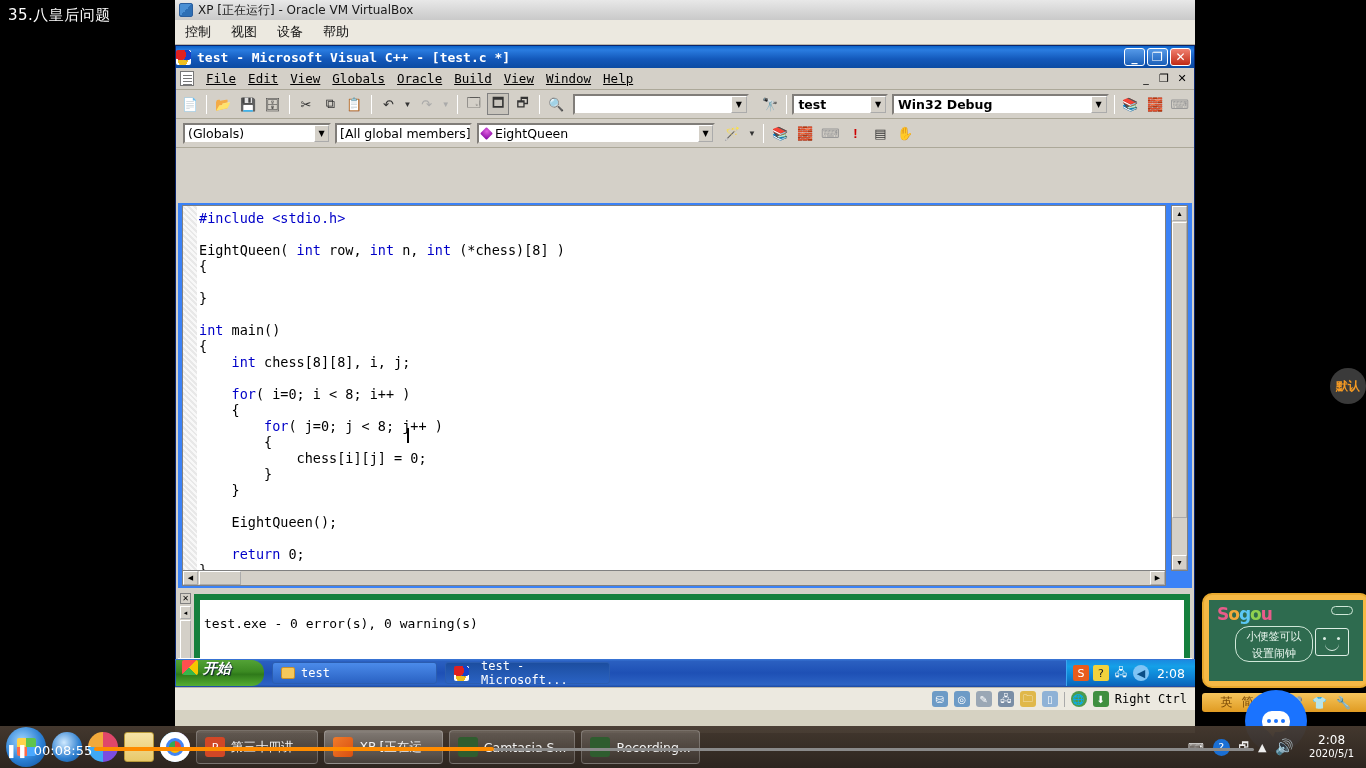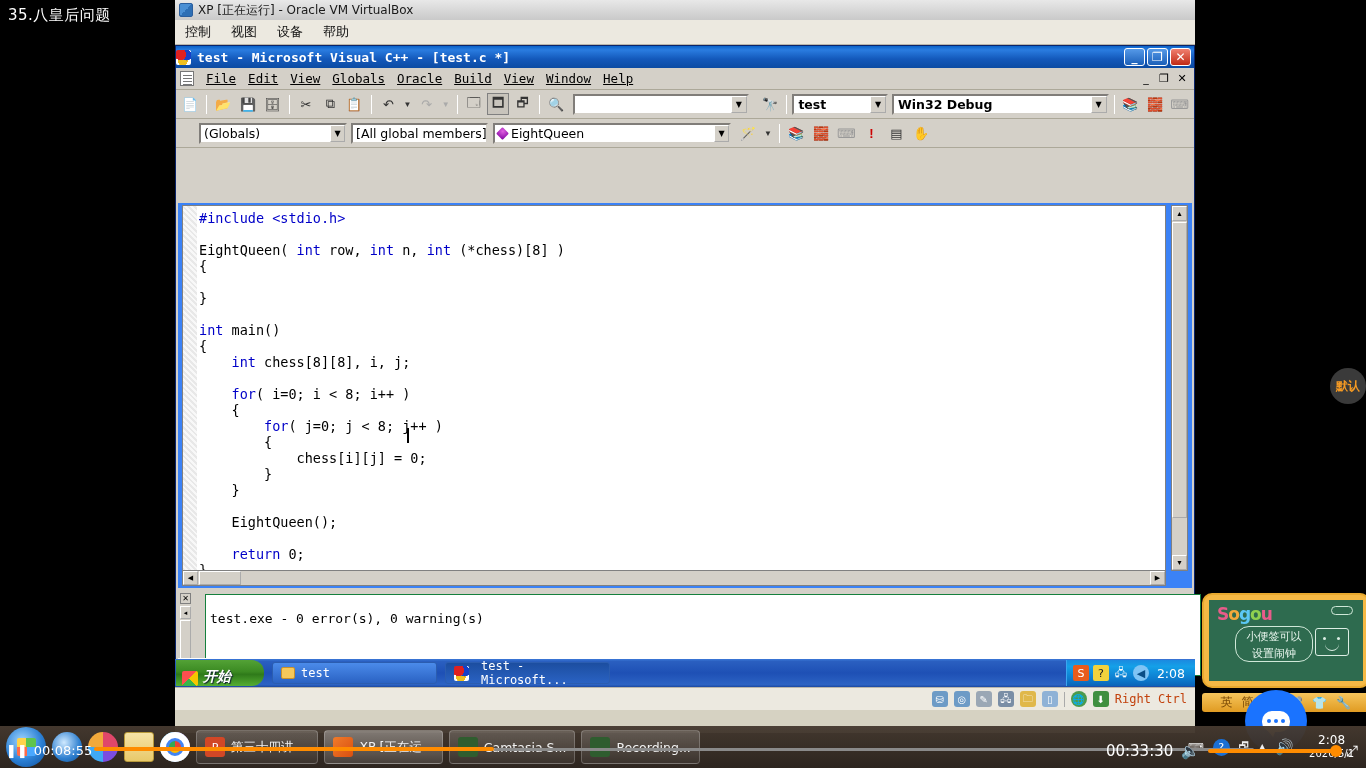--- a/index.html
+++ b/index.html
@@ -119,21 +119,21 @@
   .hthumb { position:absolute; left:16px; top:0; width:42px; height:14px; background:#d4d0c8; border:1px outset #fff;}
 
   
   .out-wrap { position:absolute; left:2px; top:546px; width:1014px; height:108px; background:#d4d0c8; }
   .out-close { position:absolute; left:2px; top:1px; width:11px; height:11px; border:1px solid #808080;
                background:#d4d0c8; font-size:8px; display:flex;align-items:center;justify-content:center;
                font-family:"DejaVu Sans",sans-serif;}
   .out-arrows { position:absolute; left:2px; top:14px; width:11px; height:13px; border:1px outset #fff; background:#d4d0c8;
                 font-size:7px; display:flex;align-items:center;justify-content:center;}
   .out-leftbar { position:absolute; left:2px; top:28px; width:11px; height:62px; background:#d4d0c8; border:1px outset #fff;}
-  .out-text { position:absolute; left:27px; top:2px; width:996px; height:82px; background:#fff; border:1px solid #15803d;
+  .out-text { position:absolute; left:16px; top:2px; width:996px; height:82px; background:#fff; border:6px solid #15803d;
               font-family:"DejaVu Sans Mono", monospace; font-size:13px; padding:16px 0 0 4px; color:#000; }
   .out-tabs { position:absolute; left:16px; top:84px; height:20px; display:flex; align-items:center; gap:0; }
   .tabnav { width:13px; height:15px; background:#d4d0c8; border:1px outset #fff; display:flex;align-items:center;justify-content:center;font-size:7px;}
   .otab { font-family:"DejaVu Sans Mono", monospace; font-size:12.5px; padding:0 8px; color:#000; }
   .otab.active { font-weight:bold; }
   .tabslash { color:#808080; }
 
   
   .statusbar { position:absolute; left:2px; bottom:2px; width:1014px; height:21px; background:#d4d0c8;
                border-top:1px solid #fff; display:flex; align-items:center; }
@@ -141,21 +141,21 @@
   .st-cell { height:19px; border:1px inset #d4d0c8; display:flex;align-items:center;justify-content:center;
              font-family:"DejaVu Sans",sans-serif; font-size:12.5px; font-weight:bold; color:#000;}
 
   
   .xptaskbar { position:absolute; left:0; bottom:23px; width:1020px; height:28px;
                background: linear-gradient(to bottom,#3b78d8 0%,#2a5fc0 9%,#1e50b5 50%,#2c63c4 92%,#1b47a0 100%);
                display:flex; align-items:center; }
   .startbtn { width:88px; height:26px; margin-left:1px;
               background: linear-gradient(to bottom,#53a236 0%,#3b8a22 45%,#2f7a1a 55%,#55ae33 100%);
               border-top-right-radius:12px; border-bottom-right-radius:12px;
-              display:flex; align-items:flex-end; gap:5px; padding-left:6px; color:#fff;
+              display:flex; align-items:flex-start; gap:5px; padding-left:6px; color:#fff;
               font-family:"DejaVu Sans",sans-serif; font-size:14px; font-style:italic; font-weight:bold;
               text-shadow:1px 1px 1px #123; }
   .flag { width:16px;height:15px;flex:none;
      background: linear-gradient(135deg,#ff4f4f 0 48%, transparent 48%),
                  linear-gradient(45deg,#39b54a 0 48%, transparent 48%);
      background-color:#f7c600; border-radius:2px;}
   .tkbtn { height:22px; margin-left:8px; border:1px solid #2b5db0; border-radius:3px;
            background: linear-gradient(to bottom,#4b8bea,#2a62c3);
            display:flex;align-items:center;gap:6px;padding:0 8px;color:#fff;
            font-family:"DejaVu Sans Mono",monospace; font-size:12px; }
@@ -168,21 +168,21 @@
               font-size:11px; font-family:"DejaVu Sans",sans-serif; color:#fff; border-radius:2px;}
   .tray-time { color:#fff; font-family:"DejaVu Sans",sans-serif; font-size:12.5px; padding:0 4px; }
 
   
   .vbstatus { position:absolute; left:0; bottom:0; width:1020px; height:23px; background:#ece9e0;
               display:flex; align-items:center; justify-content:flex-end; gap:6px; padding-right:8px;
               border-top:1px solid #b9b6ab; }
   .vbs-ico { width:16px;height:16px;border-radius:3px;display:flex;align-items:center;justify-content:center;
              font-size:10px;color:#fff;font-family:"DejaVu Sans",sans-serif;}
   .vbs-sep { width:1px;height:15px;background:#aaa; }
-  .vbs-text { font-family:"DejaVu Sans Mono",monospace; font-size:12px; color:#c2410c; }
+  .vbs-text { font-family:"DejaVu Sans Mono",monospace; font-size:12px; color:#000000; }
 
   
   .sogou { position:absolute; left:1027px; top:548px; width:168px; height:95px;
            background:#f5b945; border:2px solid #e8a92e; border-radius:10px; padding:5px; }
   .sogou-board { width:100%; height:100%; background:#2e6b4f; border-radius:0; position:relative; overflow:hidden; }
   .sogou-logo { position:absolute; left:8px; top:4px; font-family:"DejaVu Sans",sans-serif;
                 font-size:17px; font-weight:bold; letter-spacing:-1px; }
   .sogou-bubble { position:absolute; left:26px; top:26px; width:78px; height:36px;
                   border:1.5px solid #cfe8d8; border-radius:14px; color:#e8f6ee;
                   font-family:"DejaVu Sans",sans-serif; font-size:11px; text-align:center; line-height:17px; padding-top:1px;}
@@ -331,21 +331,21 @@
             <span>Win32 Debug</span>
             <span class="arrow">▼</span>
           </span>
           <span class="tb-sep"></span>
           <span class="tb-ico">📚</span>
           <span class="tb-ico">🧱</span>
           <span class="tb-ico" style="color:#999;">⌨</span>
         </div>
 
         <div class="tb-row">
-          <span class="tb2-combo" style="width:148px;margin-left:20px;">
+          <span class="tb2-combo" style="width:148px;margin-left:4px;">
             <span>(Globals)</span>
             <span class="arrow">▼</span>
           </span>
           <span class="tb2-combo" style="width:137px;margin-left:2px;overflow:hidden;">
             <span style="white-space:nowrap;">[All global members]</span>
             <span class="arrow">▼</span>
           </span>
           <span class="tb2-combo" style="width:238px;margin-left:3px;">
             <span class="gem"></span>
             <span>EightQueen</span>
@@ -516,21 +516,13 @@
       </span>
     </div>
   </div>
 
   <div class="vp-left">
     <span>❚❚</span>
     <span>00:08:55</span>
   </div>
   <div class="vp-bar-left"></div>
   <div class="vp-bar-gray"></div>
-  <div class="vp-right">
-    <span>00:33:30</span>
-    <span>🔈</span>
-    <span class="vp-vol-bar">
-        <i class="vp-vol-knob"></i>
-      </span>
-    <span>⤢</span>
-  </div>
 </div>
 
 </body></html>

